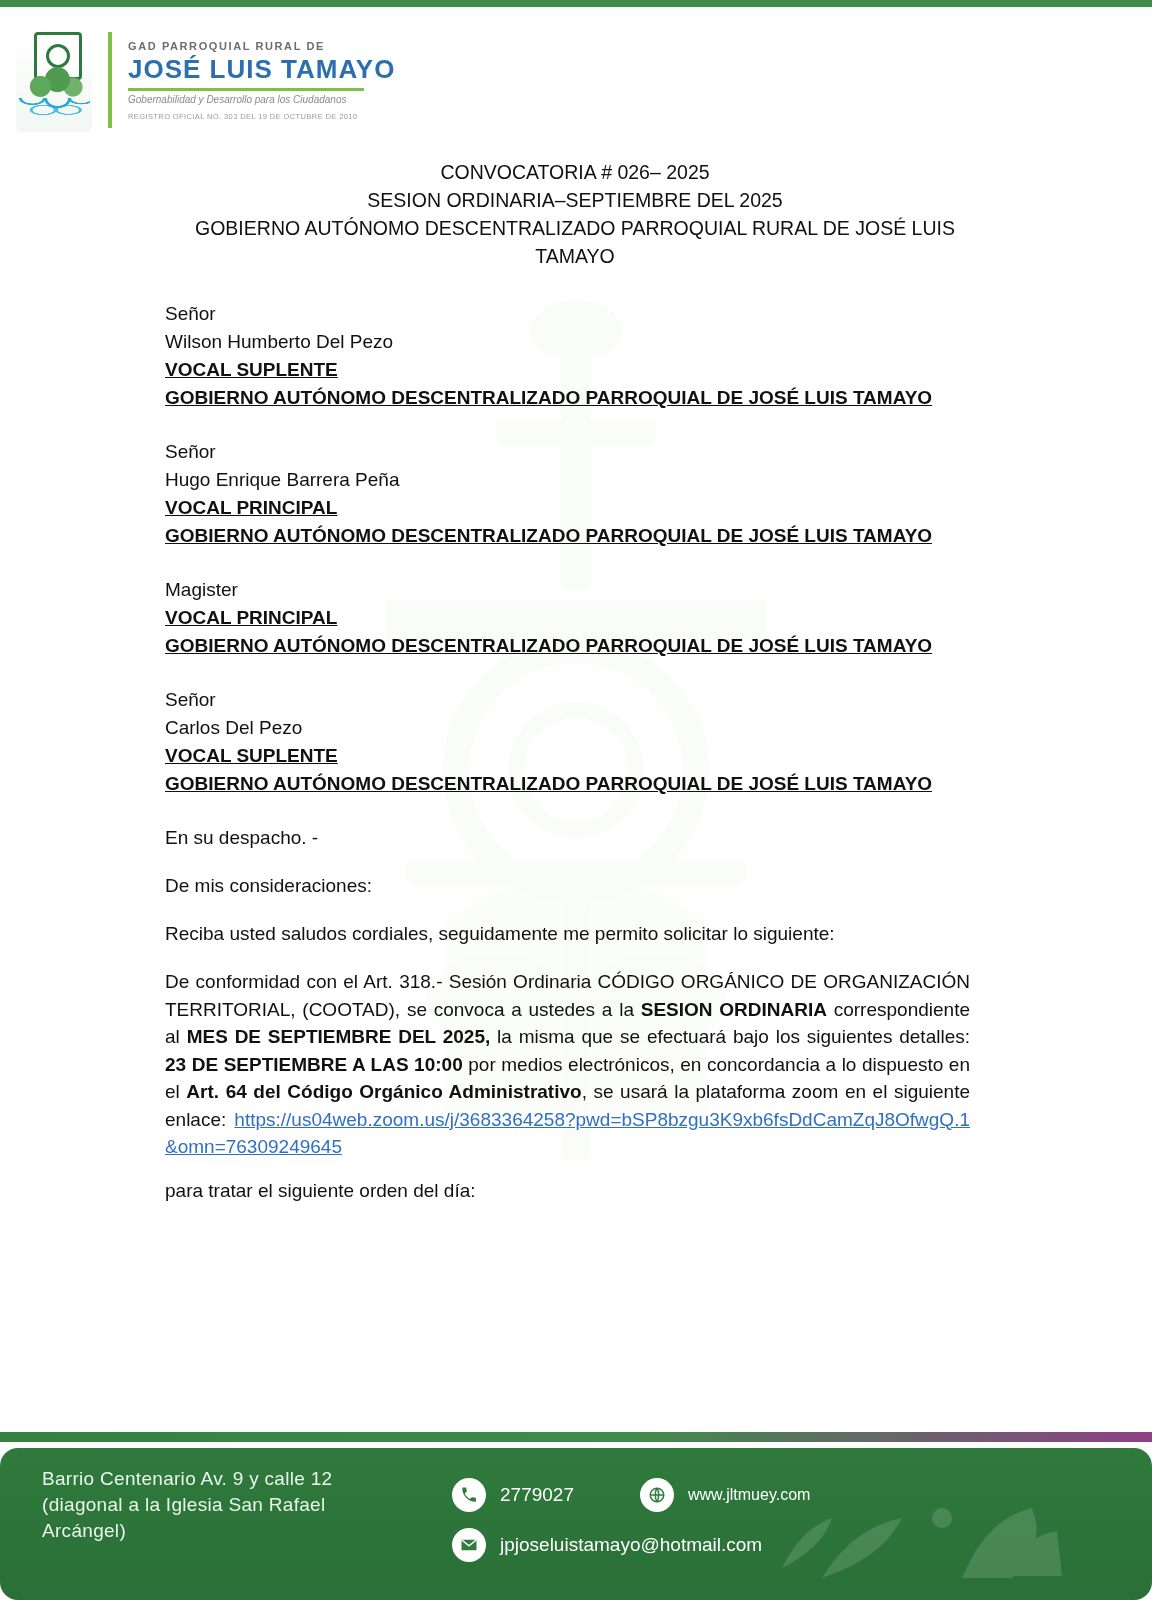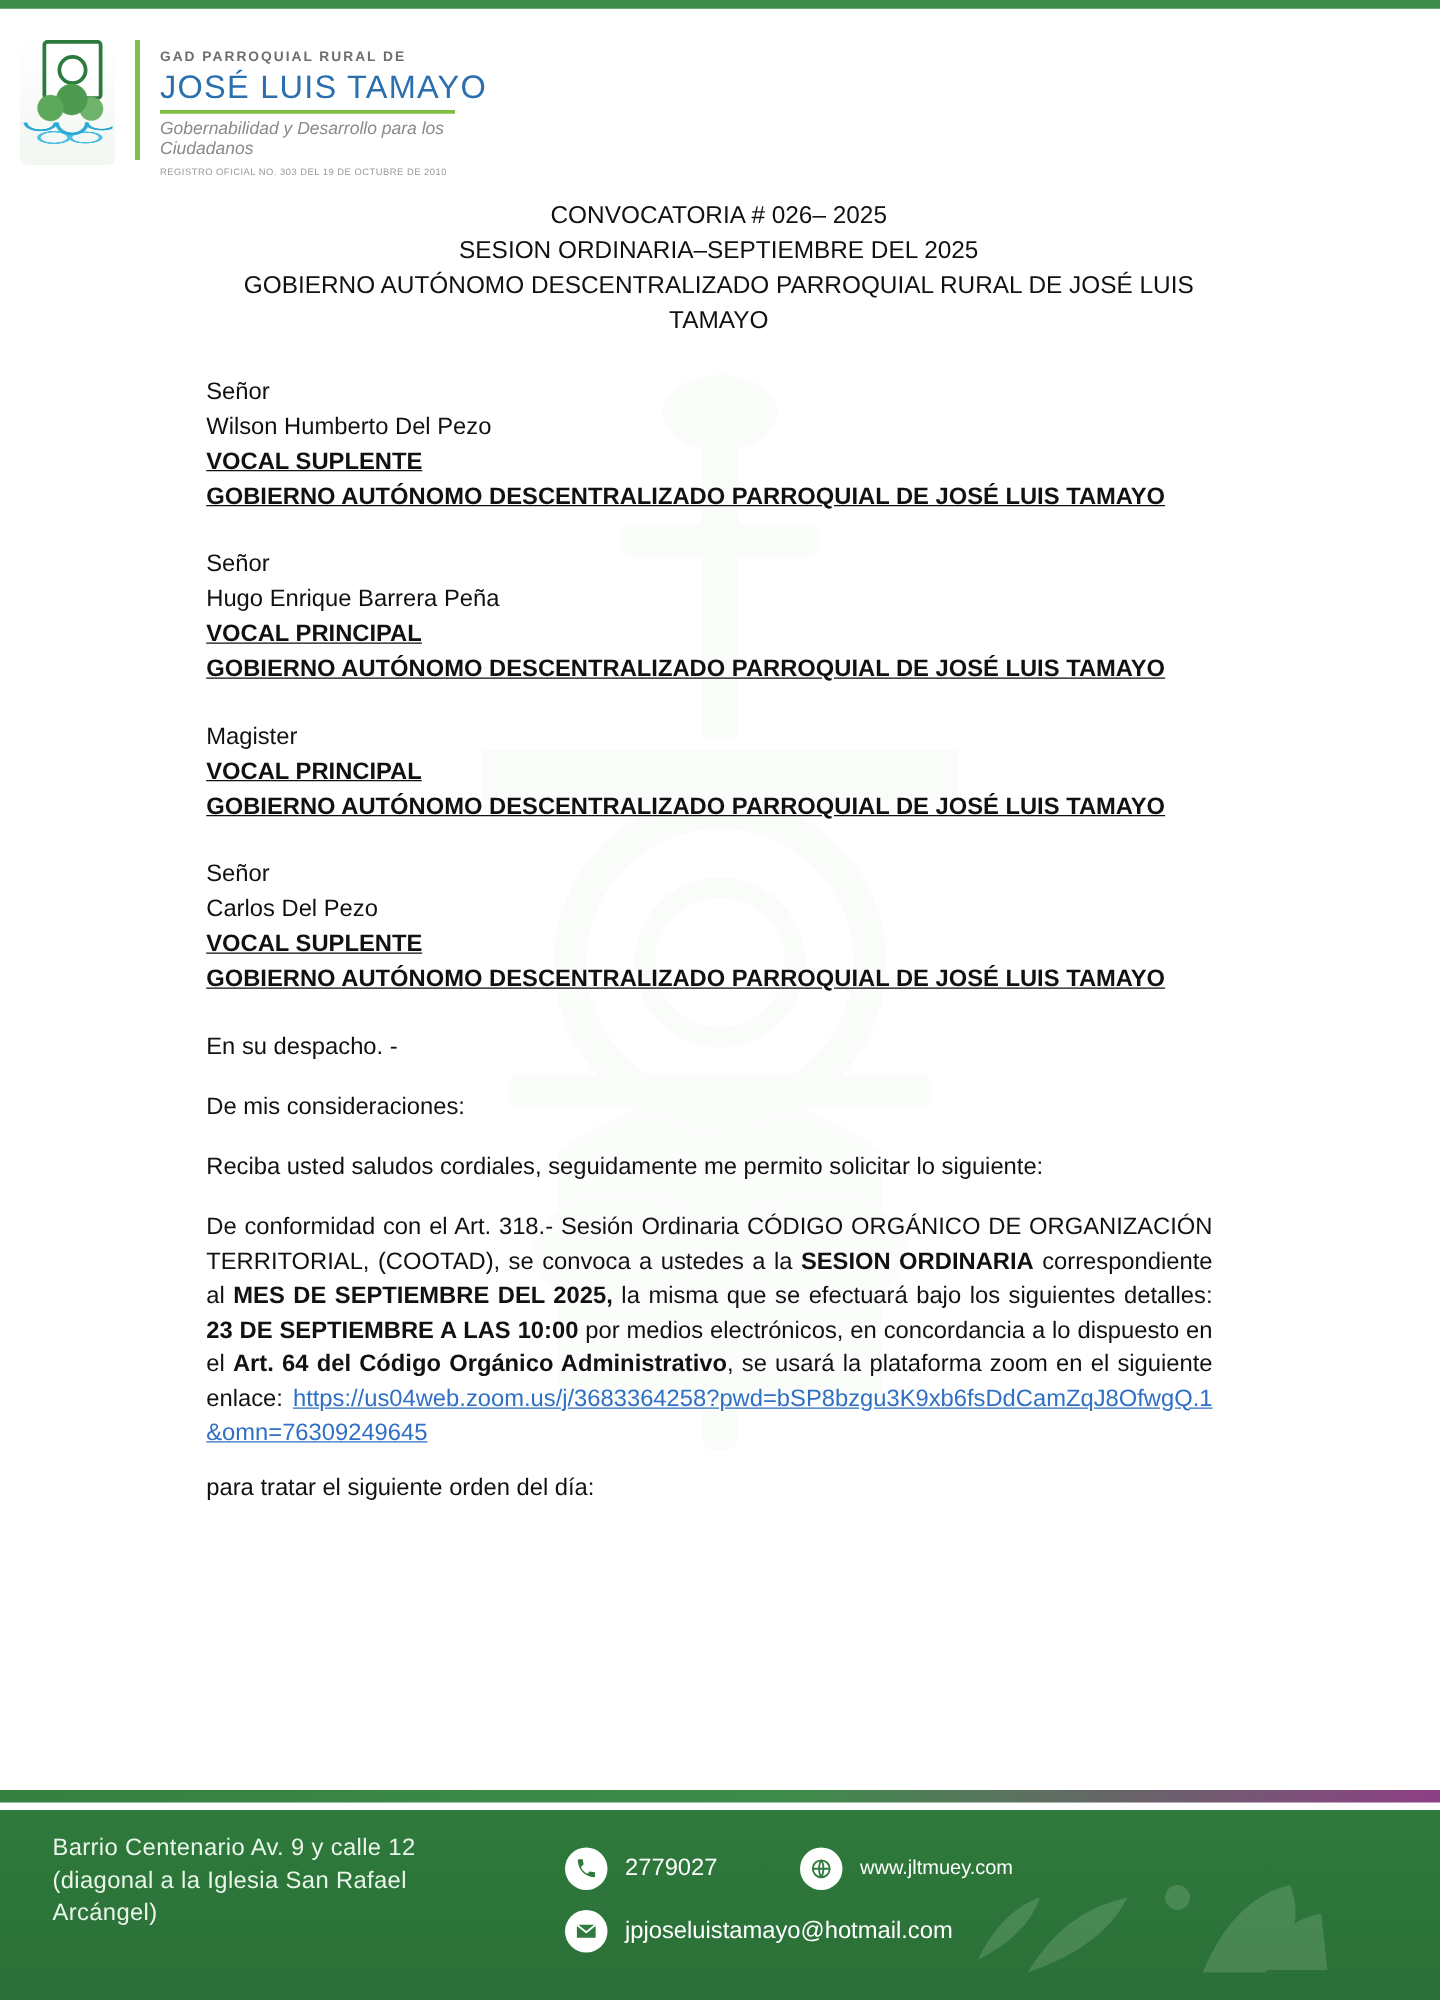--- a/index.html
+++ b/index.html
@@ -72,27 +72,27 @@
     position:absolute;left:108px;top:32px;width:4px;height:96px;
     background:#7fbf45;
   }
   .brand{
     position:absolute;left:128px;top:40px;width:270px;
   }
   .brand-small{
     font-size:11px;letter-spacing:1.6px;color:#6d6d6d;font-weight:bold;
   }
   .brand-main{
-    font-size:26px;letter-spacing:1px;color:#2c6fae;font-weight:normal;margin-top:2px;
+    font-size:26px;letter-spacing:1px;color:#2c6fae;font-weight:bold;margin-top:2px;
   }
   .brand-rule{
     width:236px;height:3px;background:#7fbf45;margin-top:3px;
   }
   .brand-slogan{
-    font-size:14px;color:#8a8a8a;font-style:italic;margin-top:3px;
+    font-size:10px;color:#8a8a8a;font-style:italic;margin-top:3px;
   }
   .brand-reg{
     font-size:7.5px;color:#9a9a9a;letter-spacing:0.4px;margin-top:7px;
   }
   .dateline{
     position:absolute;left:430px;top:88px;width:640px;
     text-align:center;font-size:19px;color:#111;
   }
   
   .title-block{
@@ -113,21 +113,21 @@
   a.link{color:#2f6fc4;text-decoration:underline;word-break:break-all;}
   .after-link{display:block;margin-top:16px;}
   
   .bottom-rule{
     position:absolute;left:0;top:1432px;width:1152px;height:10px;
     background:linear-gradient(90deg,#35803f 0%,#3f8c4a 55%,#8e3f86 100%);
   }
   .footer{
     position:absolute;left:0;top:1448px;width:1152px;height:152px;
     background:linear-gradient(180deg,#2f7a3c 0%,#2a6f37 100%);
-    color:#fff;overflow:hidden;
+    color:#fff;overflow:hidden;border-radius:18px;
   }
   .footer-deco{
     position:absolute;right:70px;top:10px;width:320px;height:140px;opacity:0.35;
   }
   .addr{
     position:absolute;left:42px;top:18px;width:360px;
     font-size:19px;line-height:26px;letter-spacing:0.3px;color:#eaf6ea;
   }
   .contact{
     position:absolute;left:452px;top:30px;width:620px;font-size:19px;

